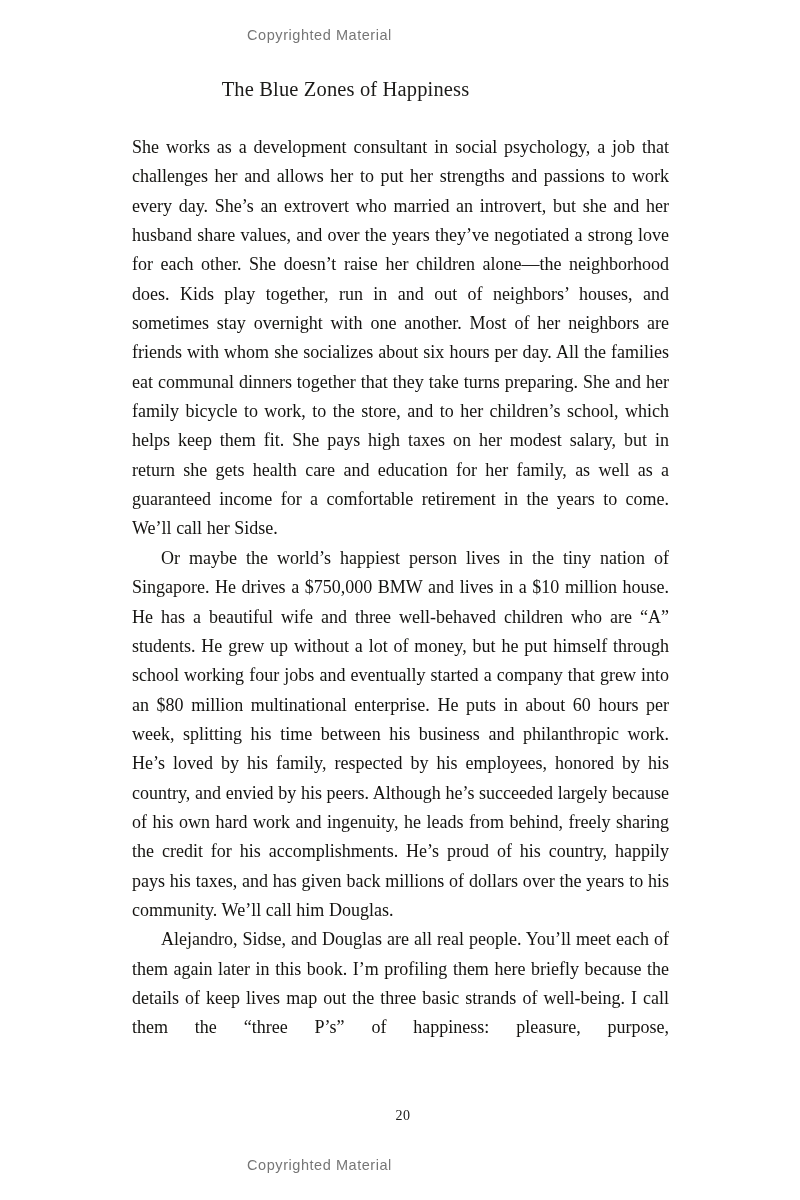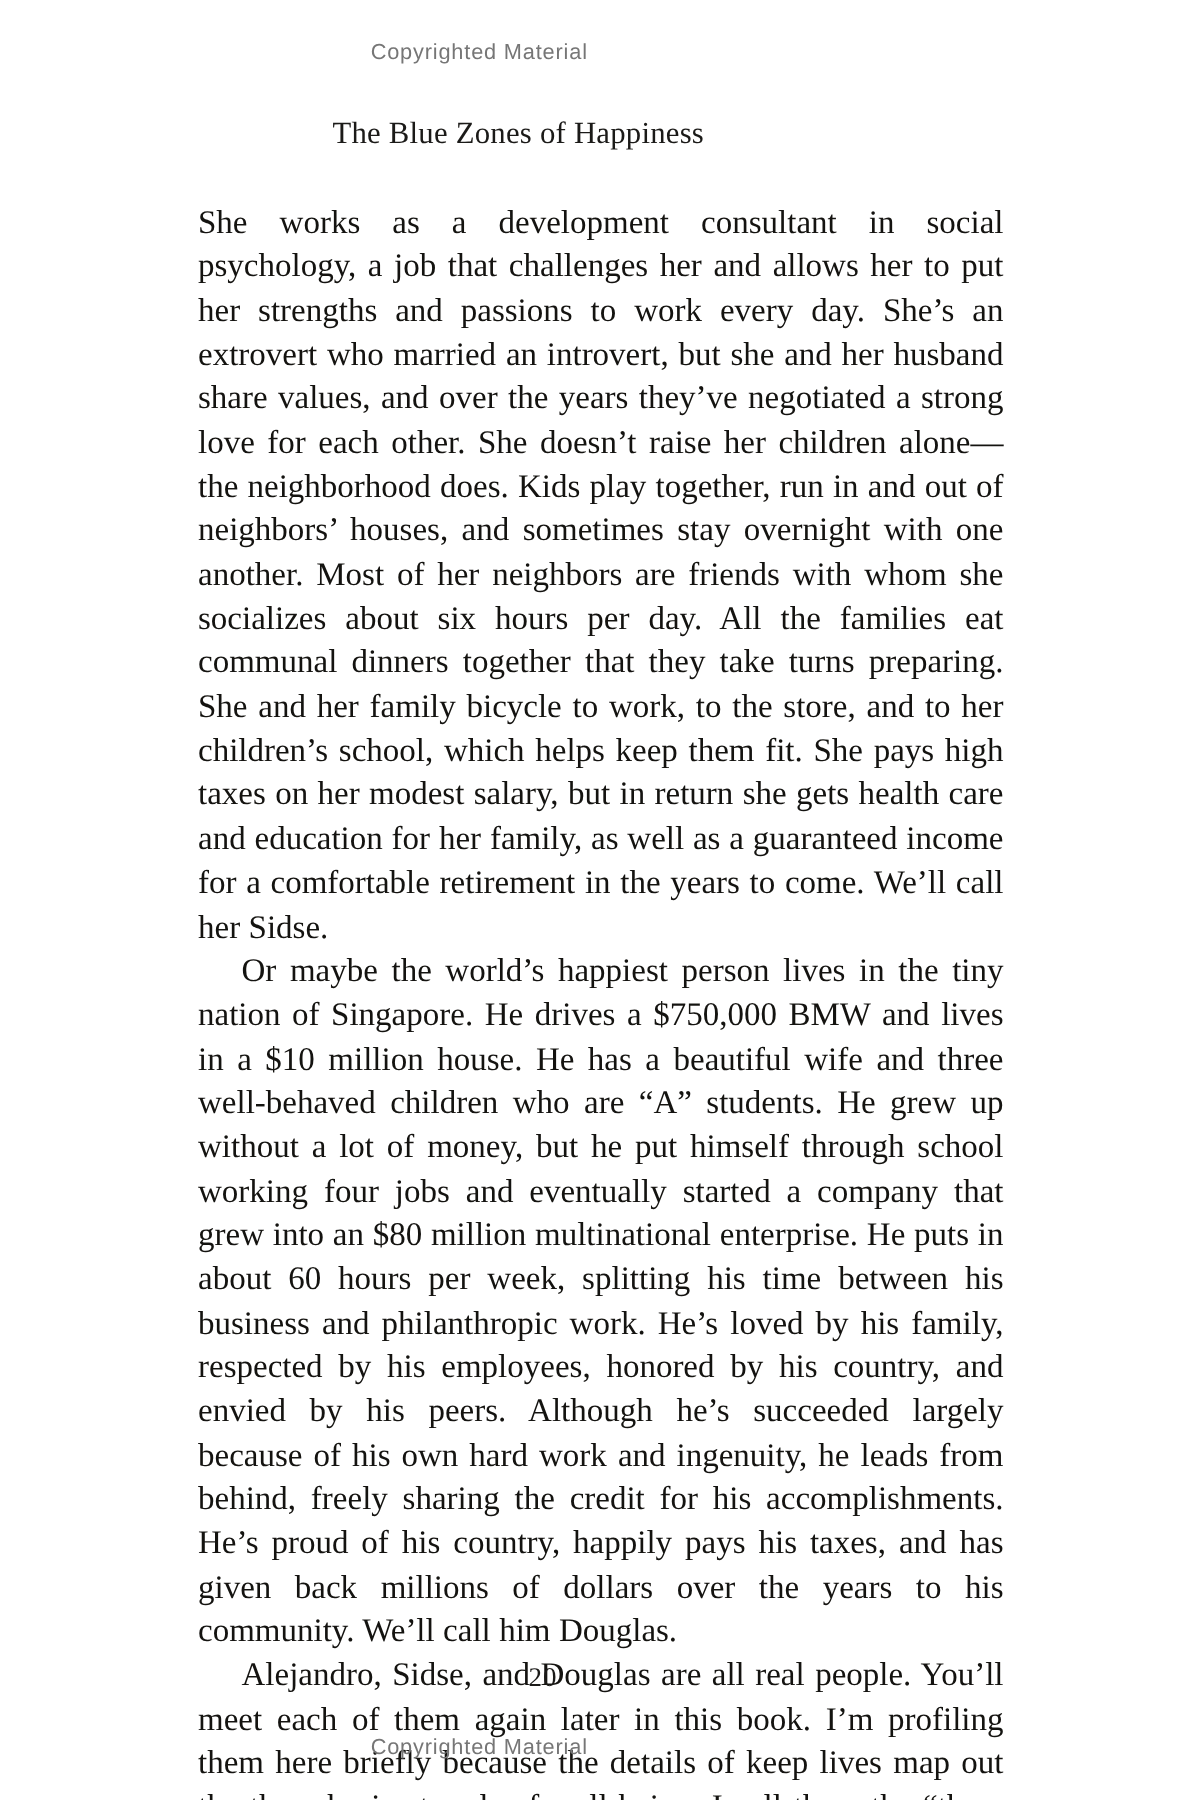--- a/index.html
+++ b/index.html
@@ -55,44 +55,45 @@
   
   .textblock {
     position: absolute;
     left: 132px;
     top: 133px;
     width: 537px;
   }
 
   .para {
     margin: 0;
-    font-size: 22px;
+    font-size: 18px;
     line-height: 29.35px;
     text-align: justify;
     text-align-last: left;
     color: #141310;
     hyphens: none;
     -webkit-hyphens: none;
     word-spacing: 0.1px;
   }
   .para.indent { text-indent: 29px; }
 
   
   .para.continues { text-align-last: justify; }
 
   
   .folio {
     position: absolute;
     left: 0;
     top: 1108px;
     width: 724px;
     text-align: center;
-    font-size: 18px;
+    font-size: 14px;
     color: #1b1a18;
     letter-spacing: 0.6px;
+    padding-left: 41px;
   }
 </style>
 </head>
 <body>
 
 <div class="page">
 
   <div class="watermark watermark-top">Copyrighted Material</div>
 
   <div class="running-head">The Blue Zones of Happiness</div>

